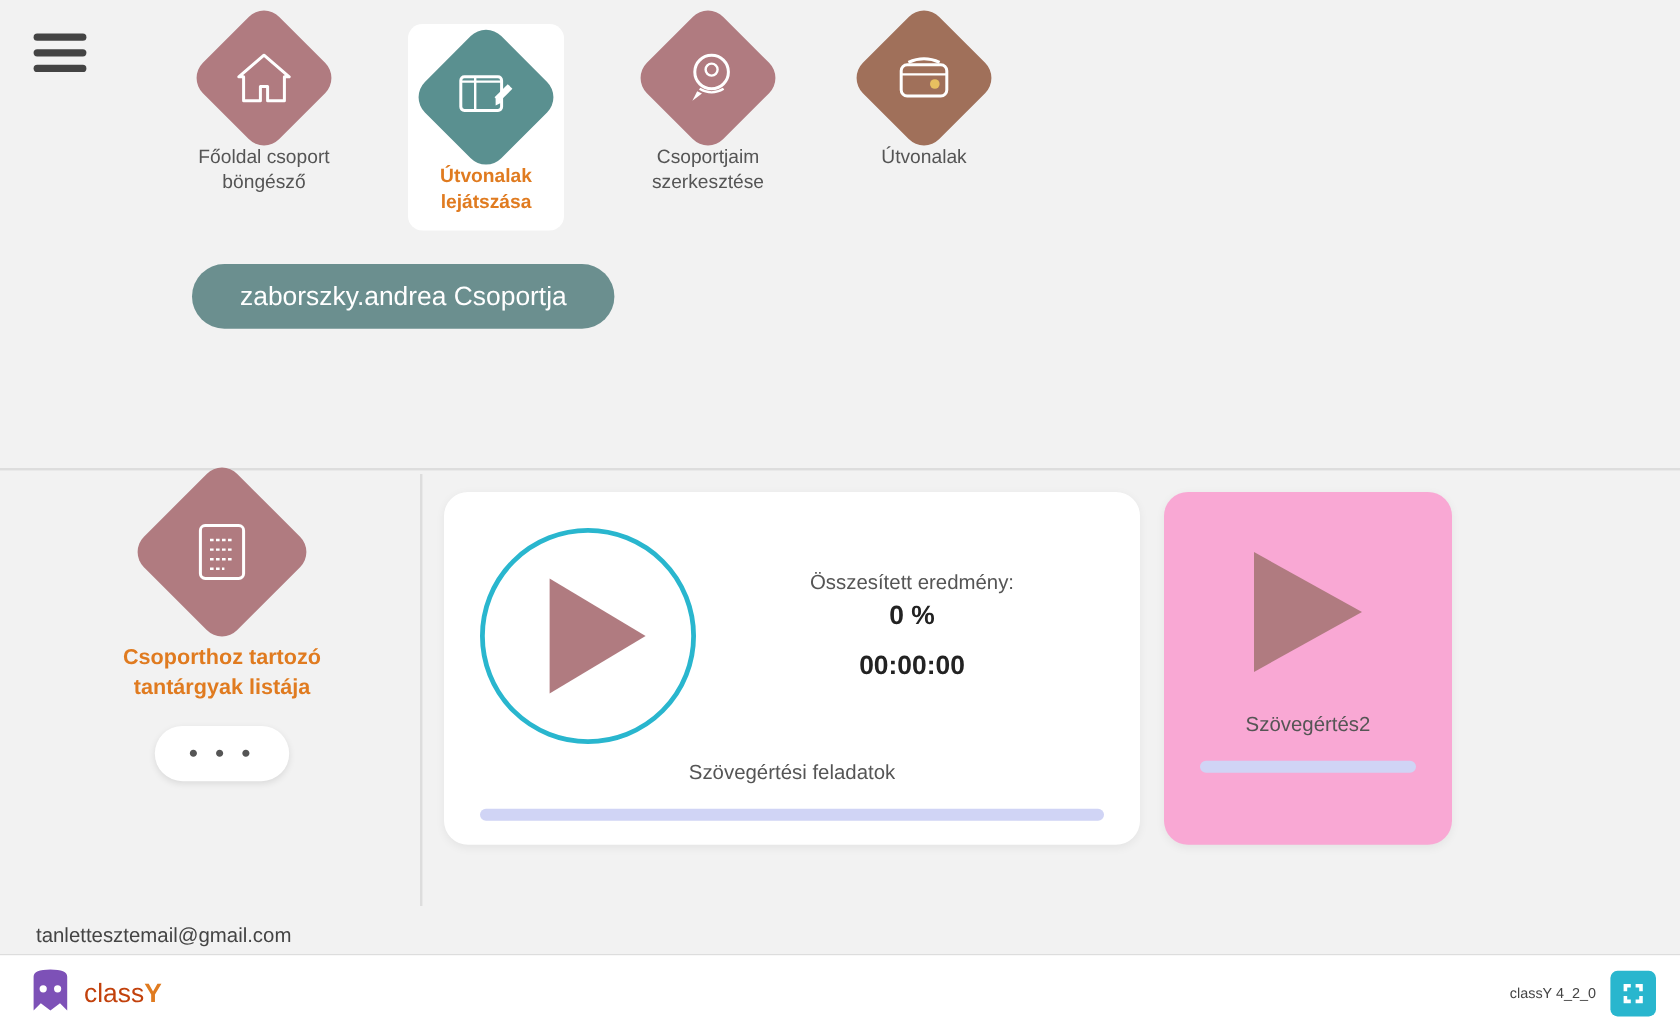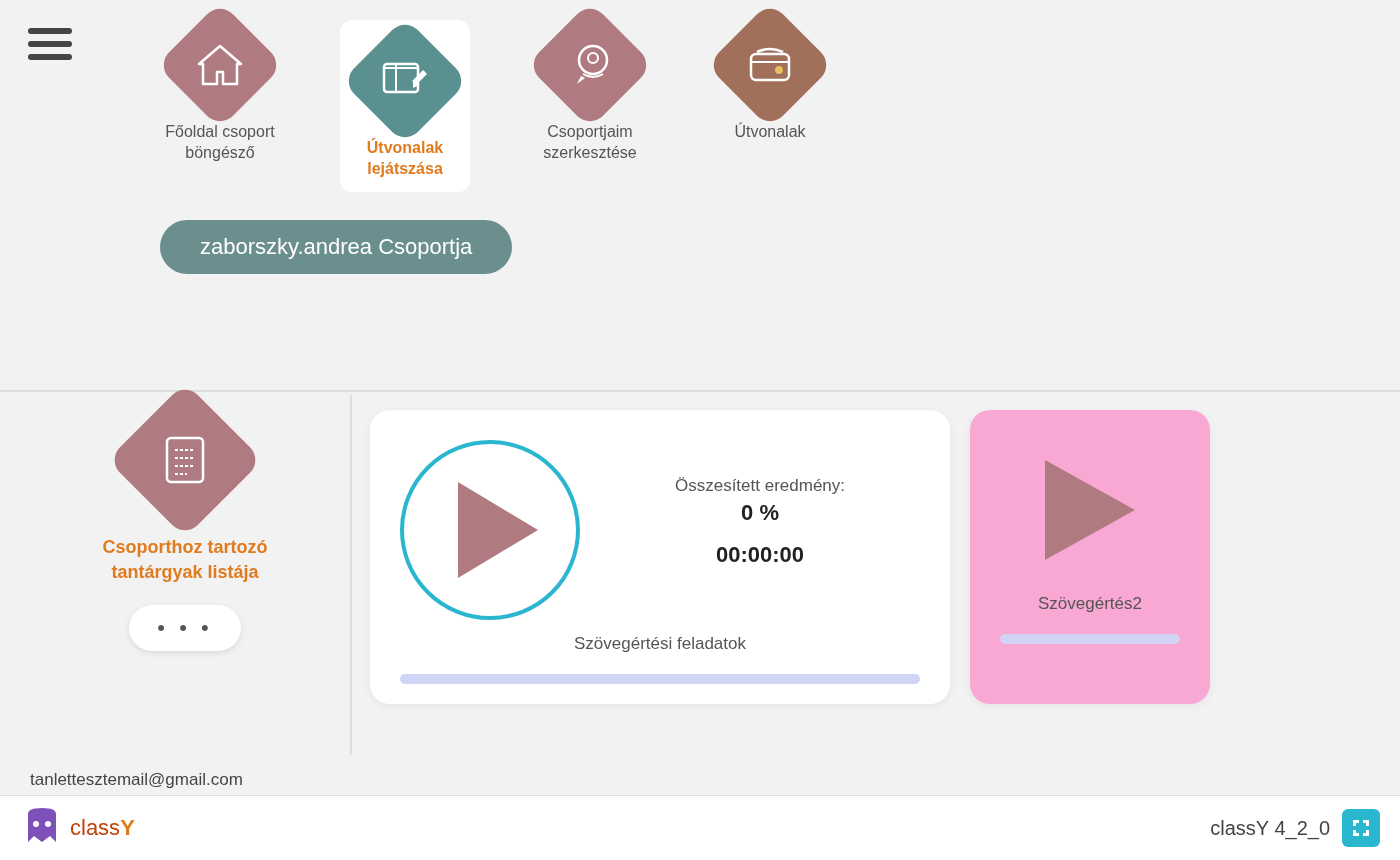--- a/index.html
+++ b/index.html
@@ -301,21 +301,21 @@
     .footer-logo-text {
       font-size: 22px;
       font-weight: 600;
       color: #333;
     }
 
     .footer-right {
       display: flex;
       align-items: center;
       gap: 12px;
-      font-size: 20px;
+      font-size: 12px;
       color: #444;
     }
 
     .expand-btn {
       width: 38px;
       height: 38px;
       background: #29b6ce;
       border-radius: 6px;
       display: flex;
       align-items: center;

